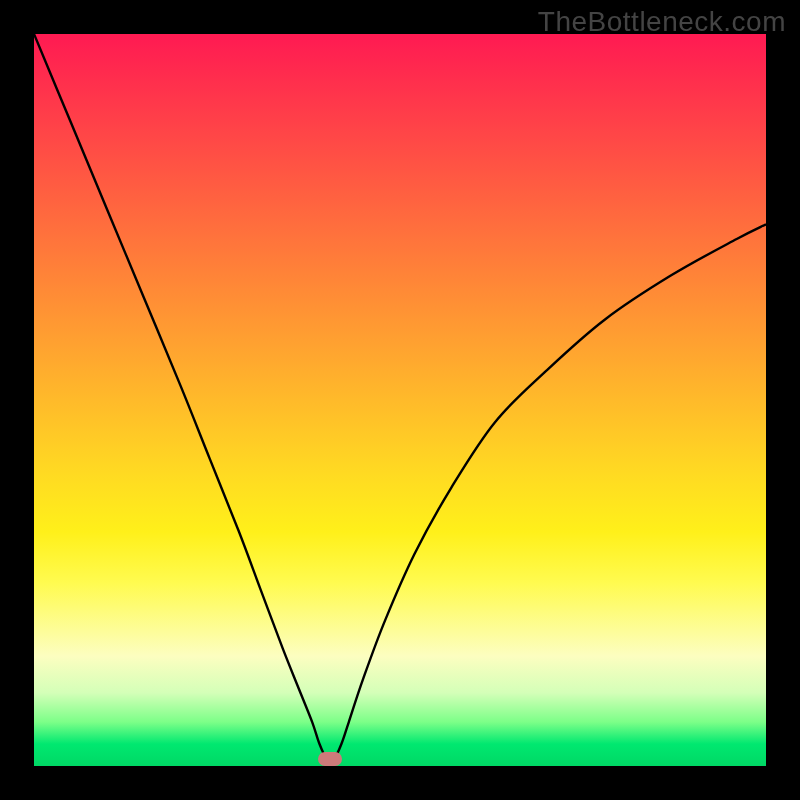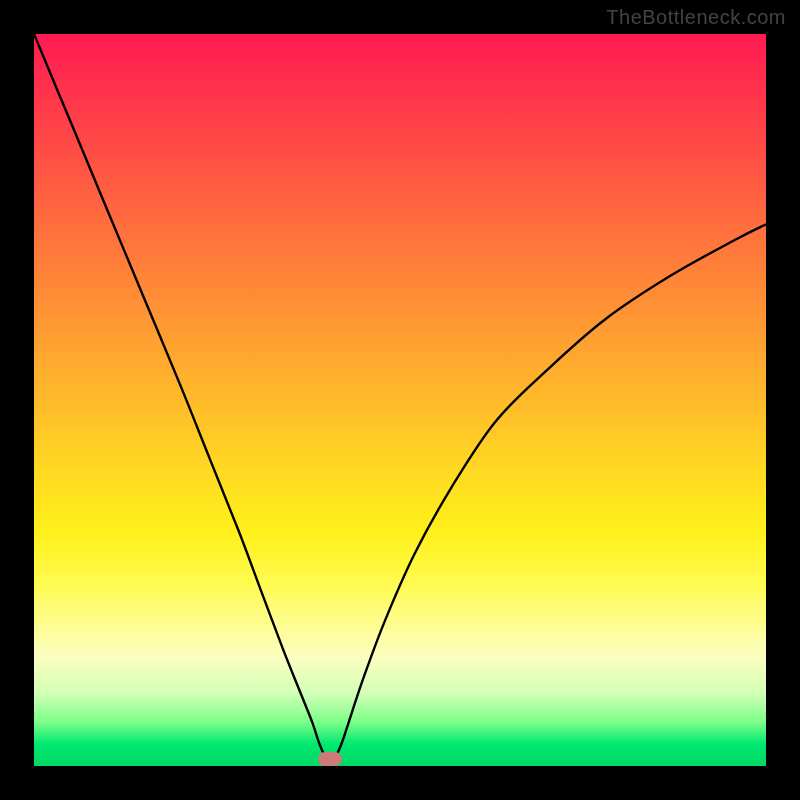--- a/index.html
+++ b/index.html
@@ -40,21 +40,21 @@
       #7cff88 94%,
       #00e870 97%,
       #00d865 100%
     );
   }
   .watermark {
     position: absolute;
     top: 6px;
     right: 14px;
     color: #444;
-    font-size: 20px;
+    font-size: 28px;
     font-weight: 500;
     letter-spacing: 0.5px;
     z-index: 10;
   }
   .curve-svg {
     position: absolute;
     top: 0;
     left: 0;
     width: 732px;
     height: 732px;

